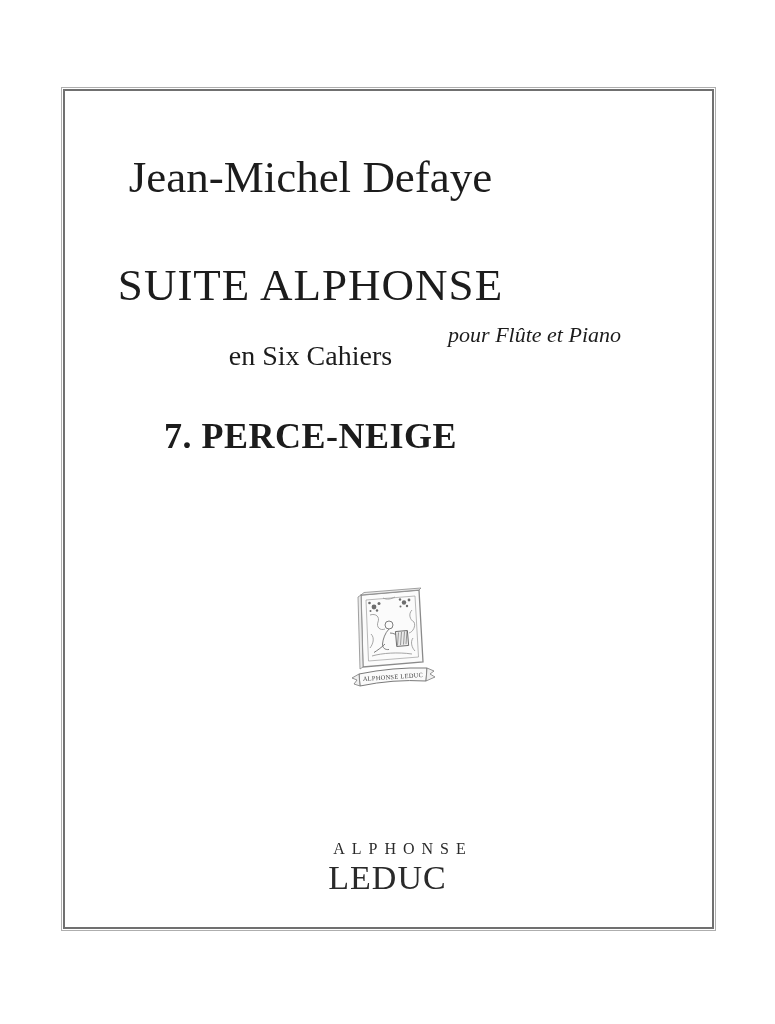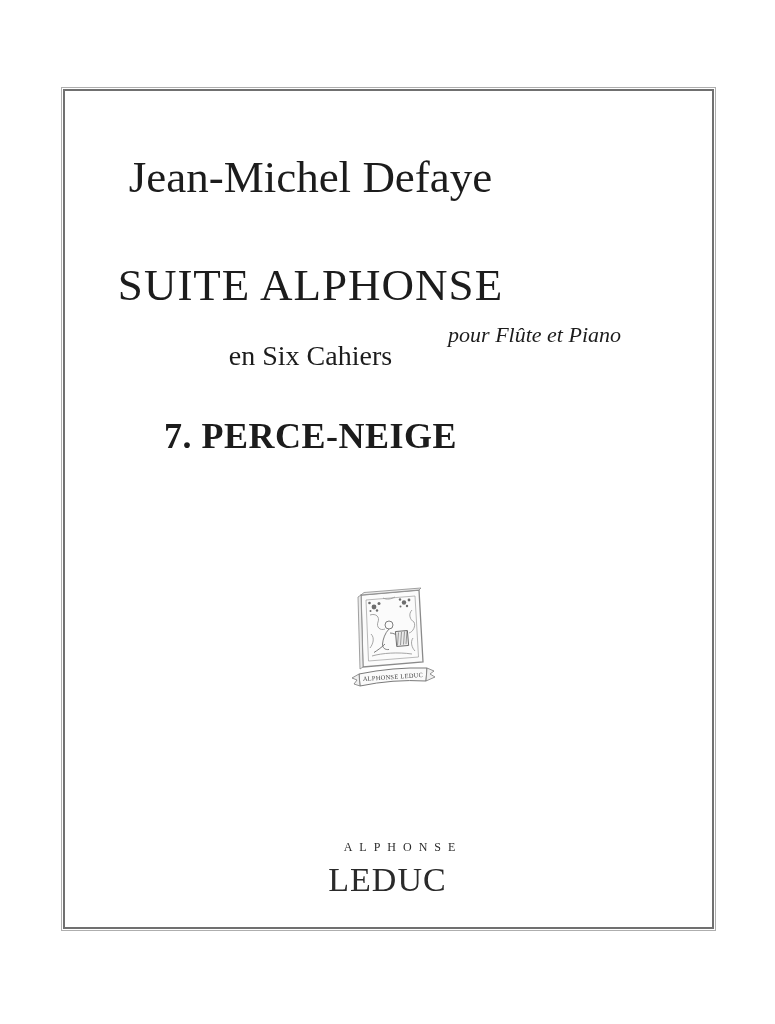--- a/index.html
+++ b/index.html
@@ -74,31 +74,31 @@
   }
   .publisher {
     position: absolute;
     left: 0;
     top: 841px;
     width: 775px;
     text-align: center;
     color: #2a2a2a;
   }
   .publisher-top {
-    font-size: 12px;
+    font-size: 16px;
     letter-spacing: 7px;
     text-indent: 7px;
     line-height: 1;
     margin-left: 24px;
   }
   .publisher-main {
     font-size: 34px;
     letter-spacing: 1px;
     line-height: 1;
-    margin-top: 10px;
+    margin-top: 4px;
   }
   .publisher-tagline {
     font-size: 12px;
     letter-spacing: 1.2px;
     line-height: 1;
     margin-top: 3px;
   }
 </style>
 </head>
 <body>

